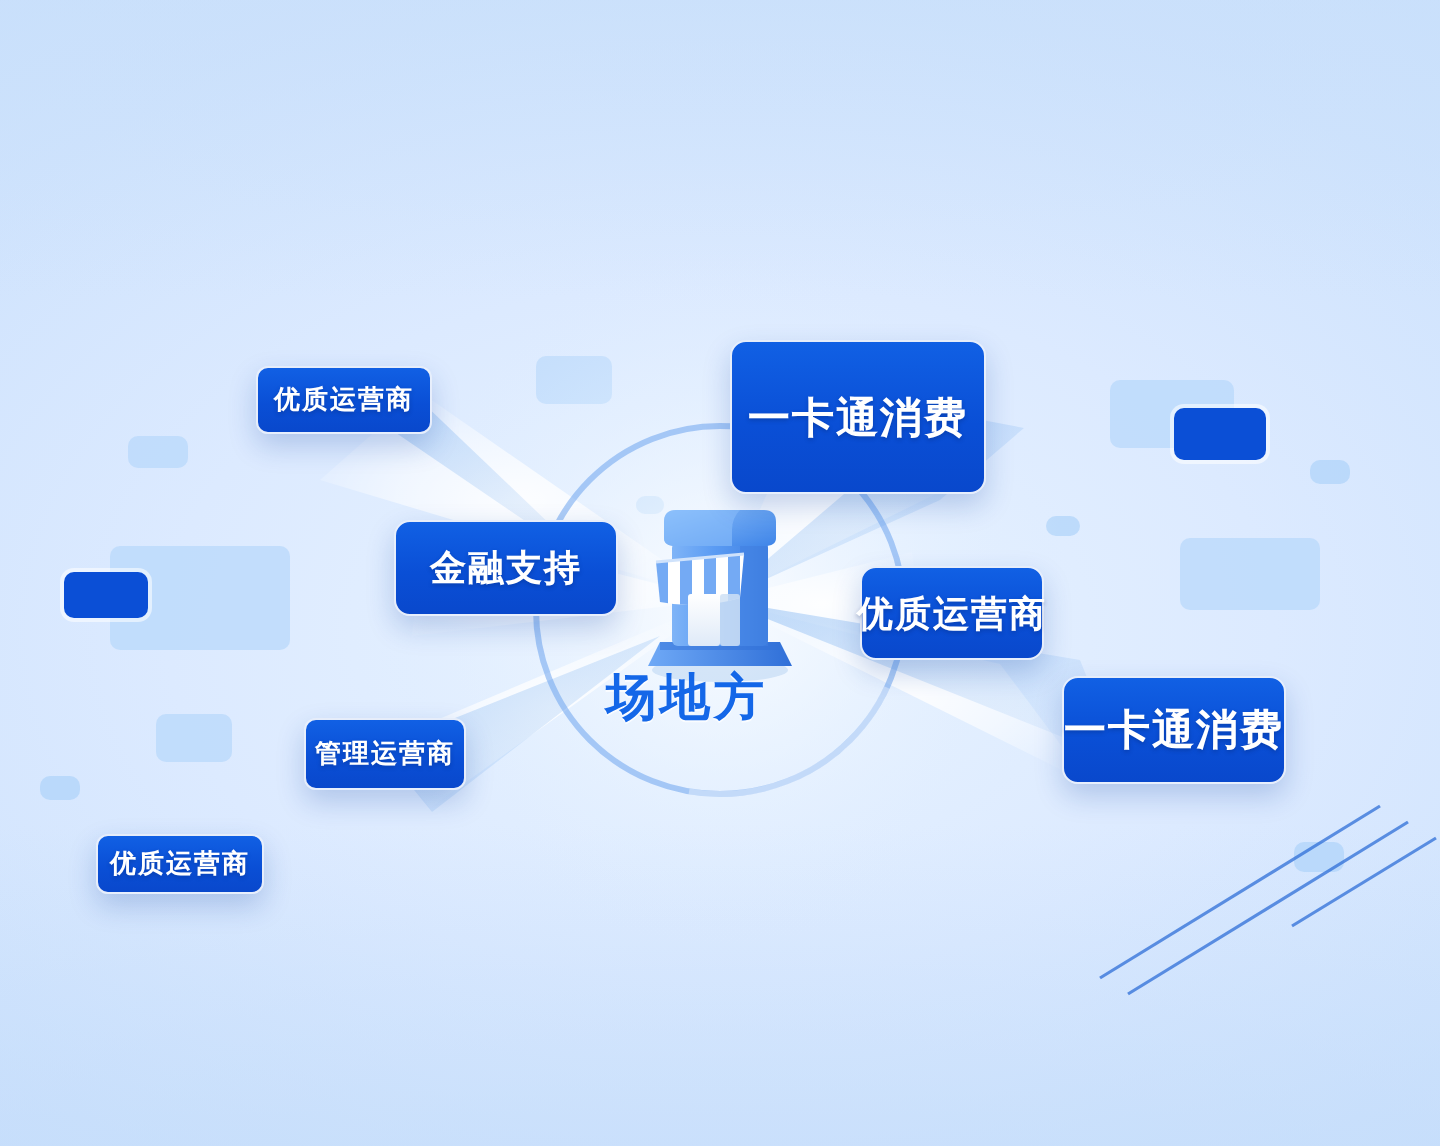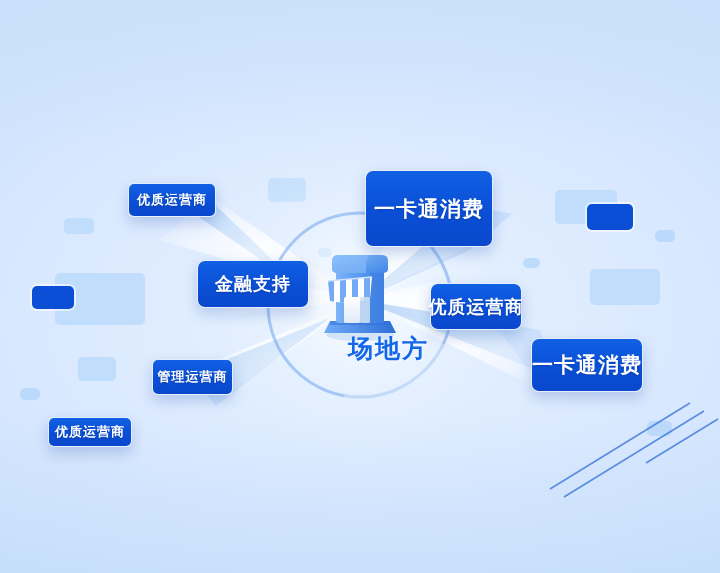--- a/index.html
+++ b/index.html
@@ -49,21 +49,21 @@
     text-shadow:0 1px 2px rgba(0,30,90,.3);
   }
   .chip.sm{font-size:13px;border-radius:6px;}
   .chip.md{font-size:18px;}
   .chip.lg{font-size:21px;}
 
   
   #shop{position:absolute;left:310px;top:243px;width:100px;height:100px;}
   #center-label{
     position:absolute;left:303px;top:332px;width:126px;
-    text-align:right;
+    text-align:left;
     font-size:25px;font-weight:700;letter-spacing:2px;
     color:#1467e8;
     text-shadow:0 1px 0 rgba(255,255,255,.75);
   }
 </style>
 </head>
 <body>
 
 <div id="stage">
 

